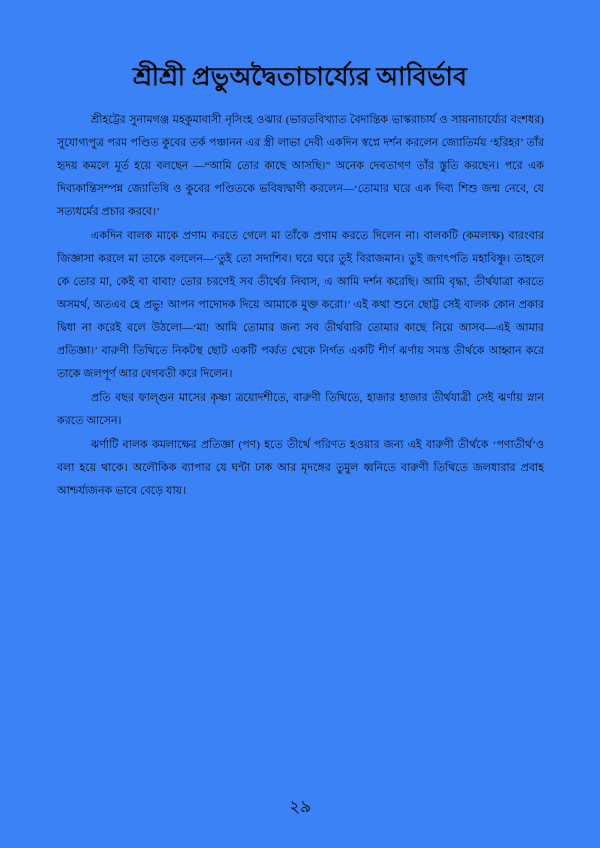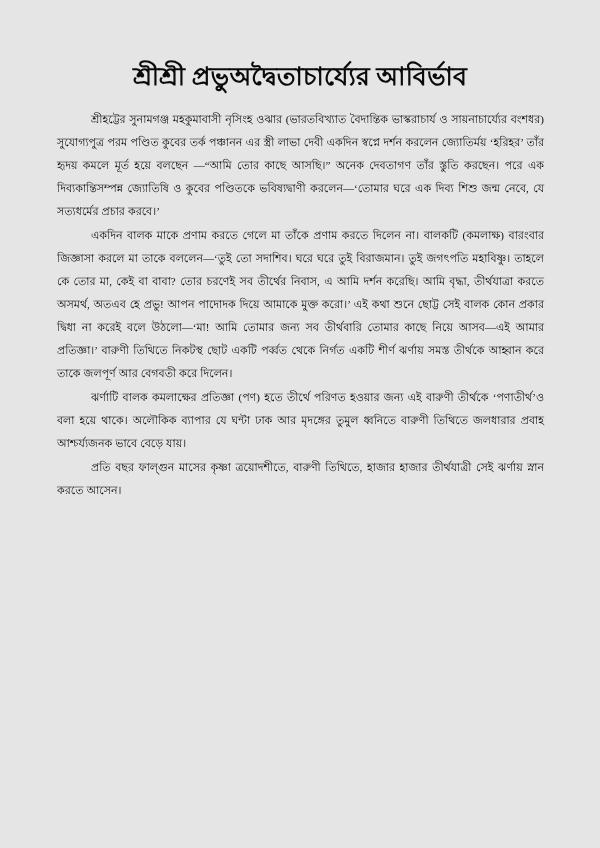--- a/index.html
+++ b/index.html
@@ -12,21 +12,21 @@
     height: 848px;
     position: relative;
     overflow: hidden;
     font-family: "Liberation Serif", "DejaVu Serif", serif;
     color: #000000;
   }
 
   .page {
     position: absolute;
     inset: 0;
-    background: #e5e5e5;
+    background: #3b82f6;
     padding: 0;
   }
 
   .page-title {
     position: absolute;
     top: 44px;
     left: 0;
     width: 600px;
     text-align: center;
     font-size: 25px;
@@ -76,20 +76,21 @@
 
   <h1 class="page-title">শ্রীশ্রী প্রভুঅদ্বৈতাচার্য্যের আবির্ভাব</h1>
 
   <div class="body-block">
 
     <p class="para">শ্রীহট্টের সুনামগঞ্জ মহকুমাবাসী নৃসিংহ ওঝার (ভারতবিখ্যাত বৈদান্তিক ভাস্করাচার্য ও সায়নাচার্য্যের বংশধর) সুযোগ্যপুত্র পরম পণ্ডিত কুবের তর্ক পঞ্চানন এর স্ত্রী লাভা দেবী একদিন স্বপ্নে দর্শন করলেন জ্যোতির্ময় ‘হরিহর’ তাঁর হৃদয় কমলে মূর্ত হয়ে বলছেন —“আমি তোর কাছে আসছি।” অনেক দেবতাগণ তাঁর স্তুতি করছেন। পরে এক দিব্যকান্তিসম্পন্ন জ্যোতিষি ও কুবের পণ্ডিতকে ভবিষ্যদ্বাণী করলেন—‘তোমার ঘরে এক দিব্য শিশু জন্ম নেবে, যে সত্যধর্মের প্রচার করবে।’</p>
 
 
     <p class="para">একদিন বালক মাকে প্রণাম করতে গেলে মা তাঁকে প্রণাম করতে দিলেন না। বালকটি (কমলাক্ষ) বারংবার জিজ্ঞাসা করলে মা তাকে বললেন—‘তুই তো সদাশিব। ঘরে ঘরে তুই বিরাজমান। তুই জগৎপতি মহাবিষ্ণু। তাহলে কে তোর মা, কেই বা বাবা? তোর চরণেই সব তীর্থের নিবাস, এ আমি দর্শন করেছি। আমি বৃদ্ধা, তীর্থযাত্রা করতে অসমর্থ, অতএব হে প্রভু! আপন পাদোদক দিয়ে আমাকে মুক্ত করো।’ এই কথা শুনে ছোট্ট সেই বালক কোন প্রকার দ্বিধা না করেই বলে উঠলো—‘মা! আমি তোমার জন্য সব তীর্থবারি তোমার কাছে নিয়ে আসব—এই আমার প্রতিজ্ঞা।’ বারুণী তিথিতে নিকটস্থ ছোট একটি পর্ব্বত থেকে নির্গত একটি শীর্ণ ঝর্ণায় সমস্ত তীর্থকে আহ্বান করে তাকে জলপূর্ণ আর বেগবতী করে দিলেন।</p>
 
+    <p class="para">প্রতি বছর ফাল্গুন মাসের কৃষ্ণা ত্রয়োদশীতে, বারুণী তিথিতে, হাজার হাজার তীর্থযাত্রী সেই ঝর্ণায় স্নান করতে আসেন।</p>
+
     <p class="para">ঝর্ণাটি বালক কমলাক্ষের প্রতিজ্ঞা (পণ) হতে তীর্থে পরিণত হওয়ার জন্য এই বারুণী তীর্থকে ‘পণাতীর্থ’ও বলা হয়ে থাকে। অলৌকিক ব্যাপার যে ঘন্টা ঢাক আর মৃদঙ্গের তুমুল ধ্বনিতে বারুণী তিথিতে জলধারার প্রবাহ আশ্চর্য্যজনক ভাবে বেড়ে যায়।</p>
-
-    <p class="para">প্রতি বছর ফাল্গুন মাসের কৃষ্ণা ত্রয়োদশীতে, বারুণী তিথিতে, হাজার হাজার তীর্থযাত্রী সেই ঝর্ণায় স্নান করতে আসেন।</p>
 
   </div>
 
+  <div class="page-number">২৯</div>
 
 </div>
 
 </body></html>

